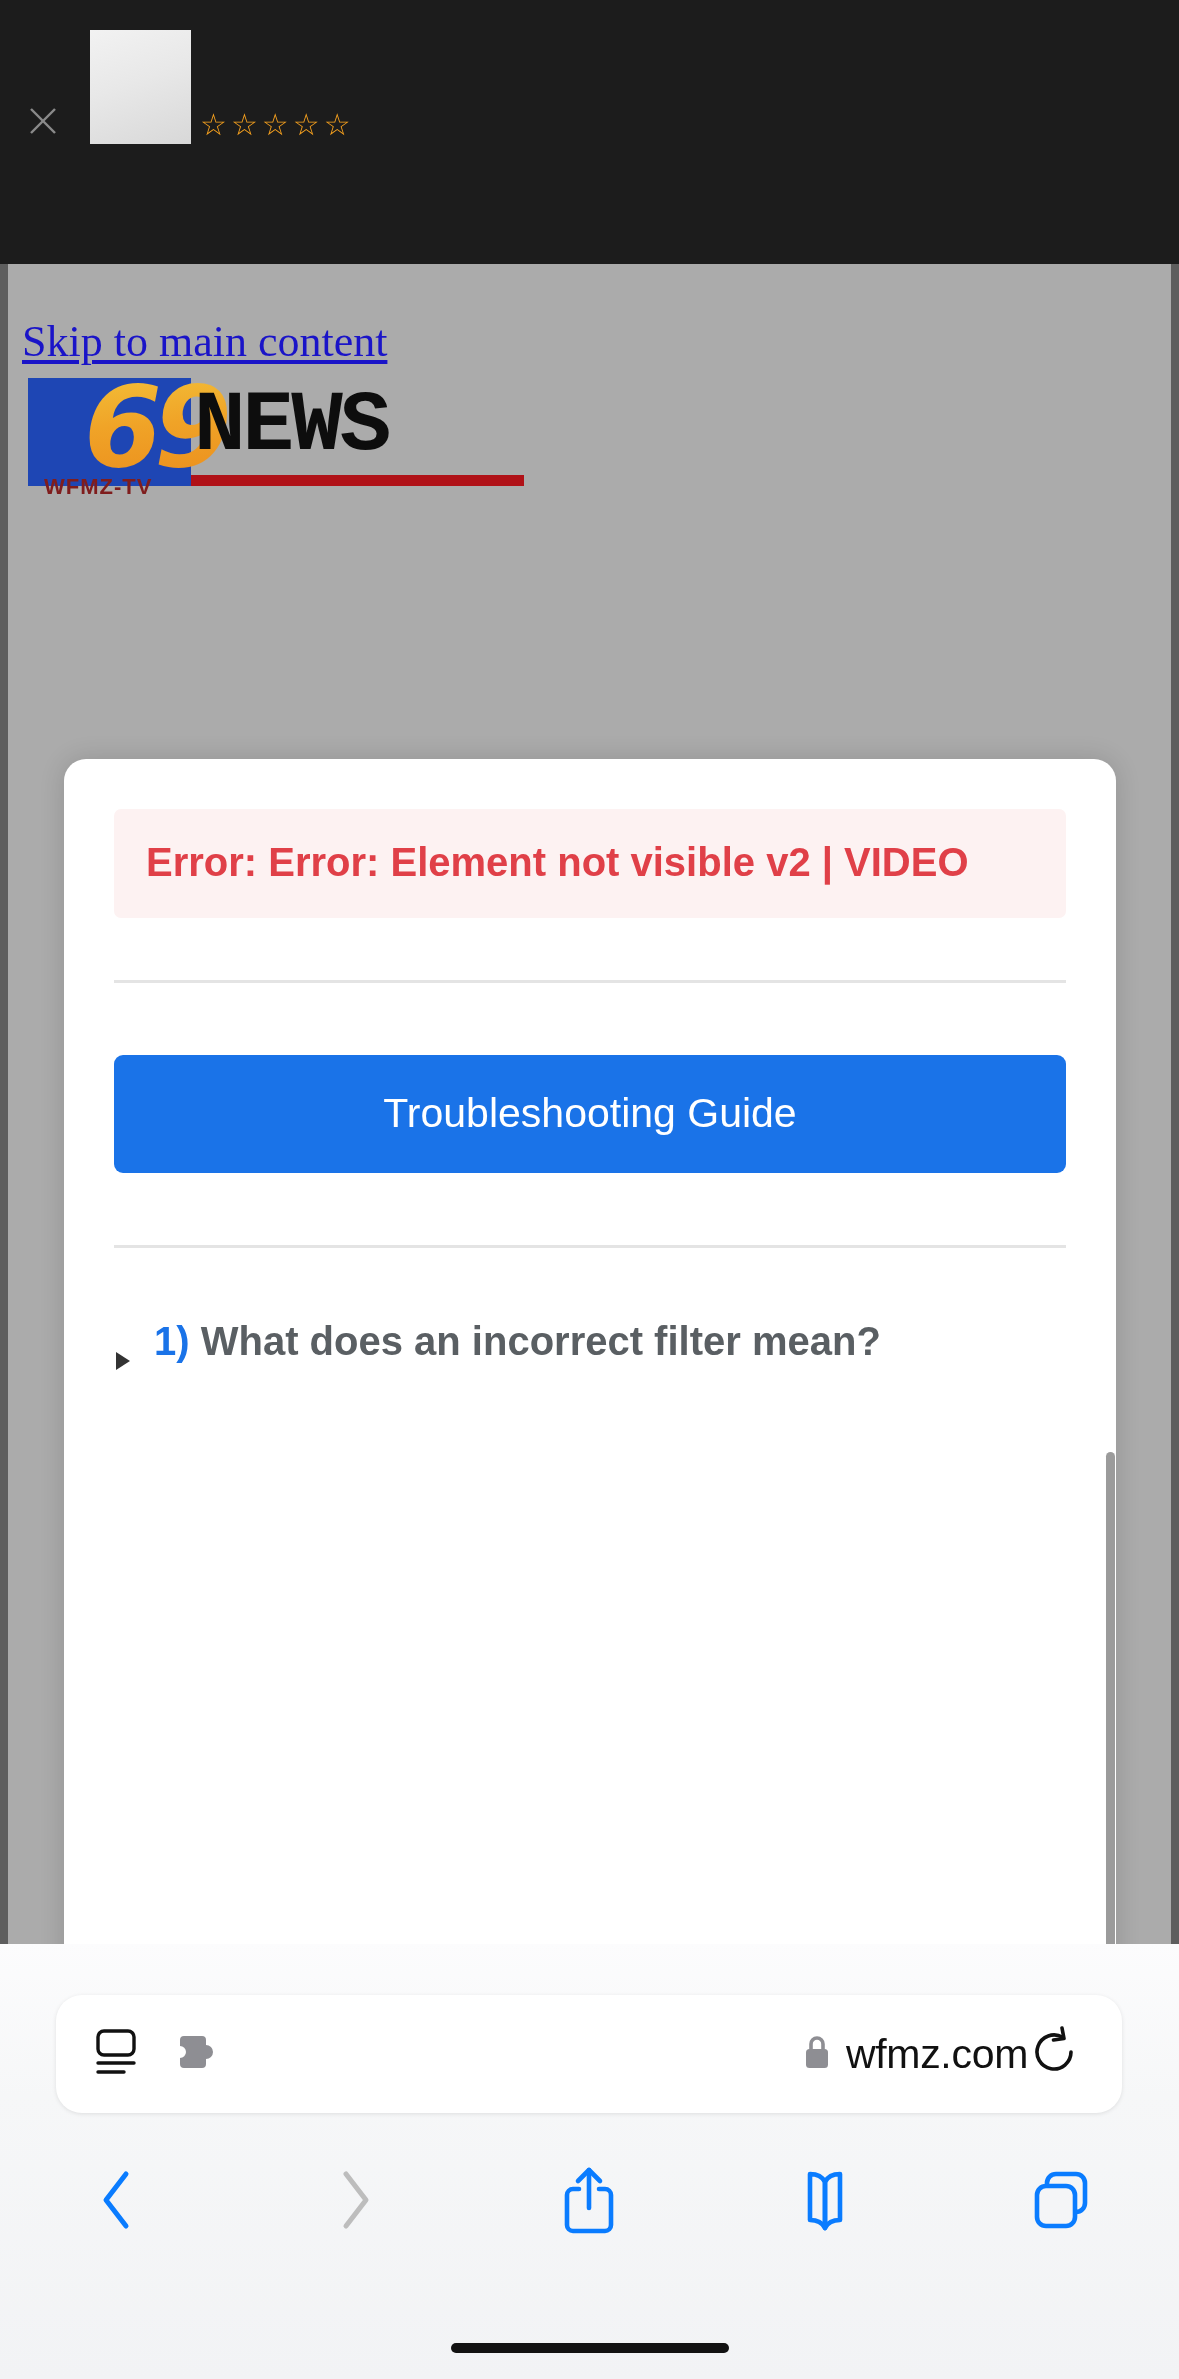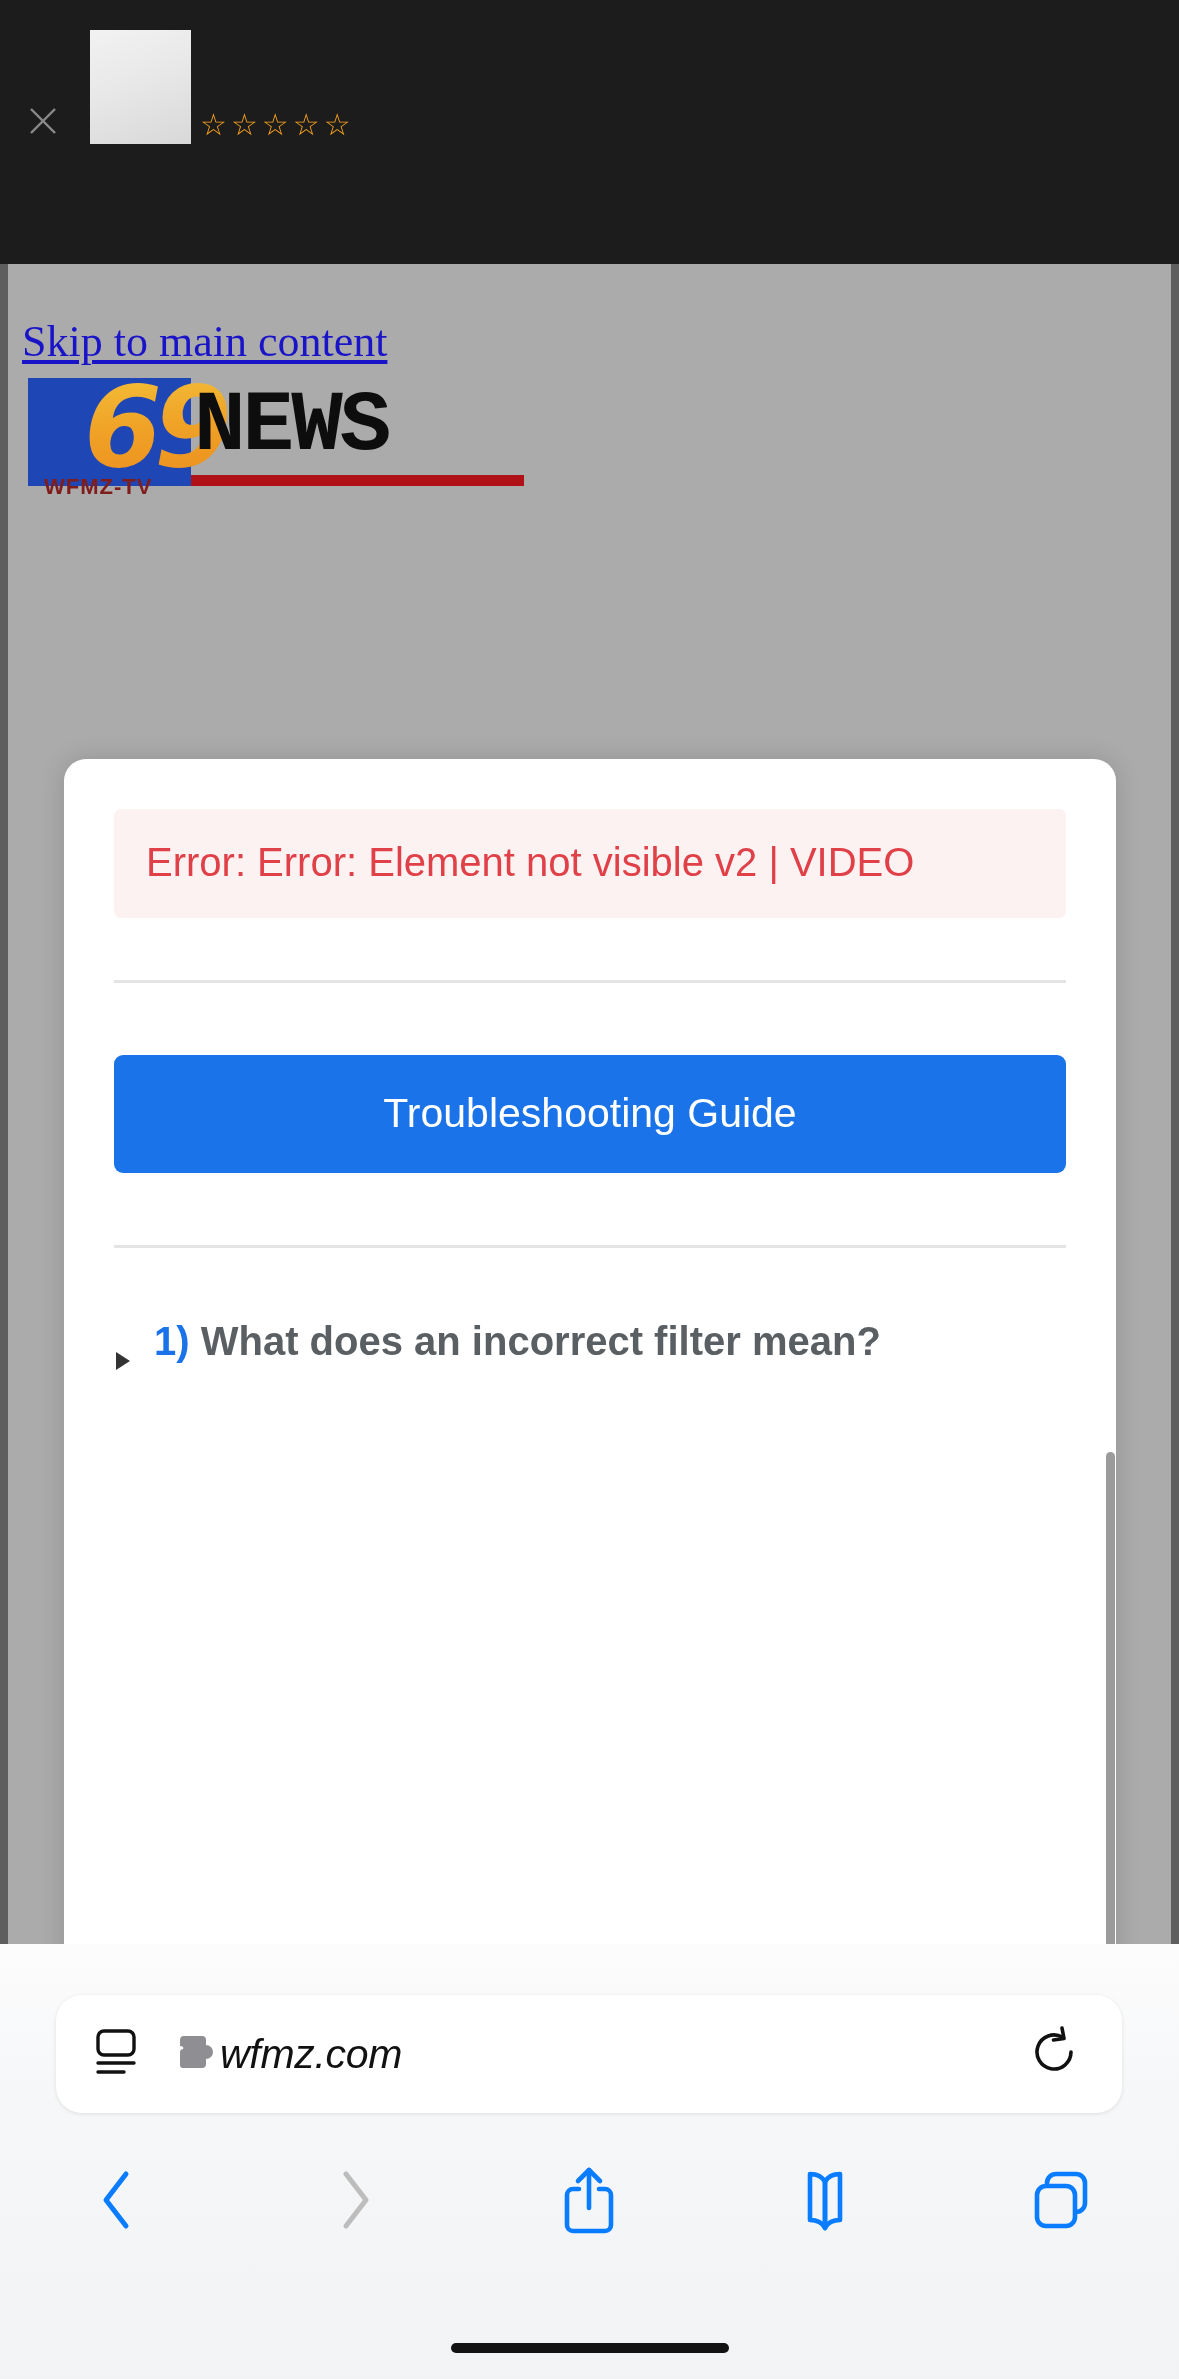--- a/index.html
+++ b/index.html
@@ -141,21 +141,21 @@
     padding: 0 50px;
   }
   .error-box {
     margin-top: 50px;
     background: #fdf2f2;
     border-radius: 7px;
     padding: 28px 32px 30px 32px;
     color: #e04048;
     font-size: 40px;
     line-height: 1.27;
-    font-weight: 400;
+    font-weight: 700;
   }
   .divider {
     height: 3px;
     background: #e4e4e4;
     margin: 62px 0 0 0;
   }
   .resolve-text {
     margin-top: 62px;
     font-size: 42px;
     line-height: 1.35;
@@ -240,24 +240,23 @@
     display: flex;
     align-items: center;
     gap: 26px;
     padding-left: 38px;
   }
   .ab-icon { display: block; }
   .ab-center {
     flex: 1;
     display: flex;
     align-items: center;
-    justify-content: flex-start;
+    justify-content: flex-end;
     gap: 14px;
     margin-left: -40px;
-    font-style: italic;
   }
   .ab-url {
     font-size: 41px;
     color: #111;
     font-family: "Liberation Sans", sans-serif;
     letter-spacing: -0.3px;
   }
   .ab-right {
     padding-right: 42px;
   }

